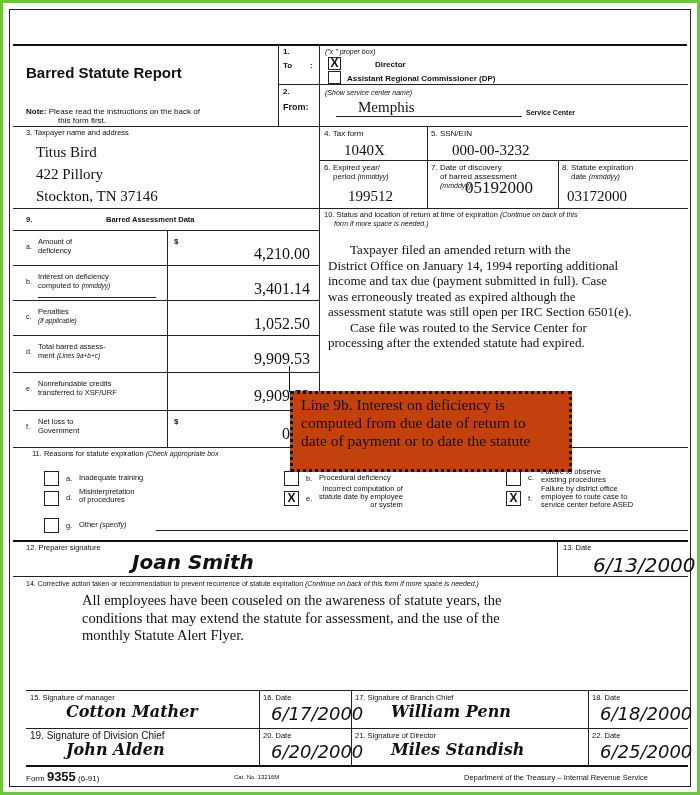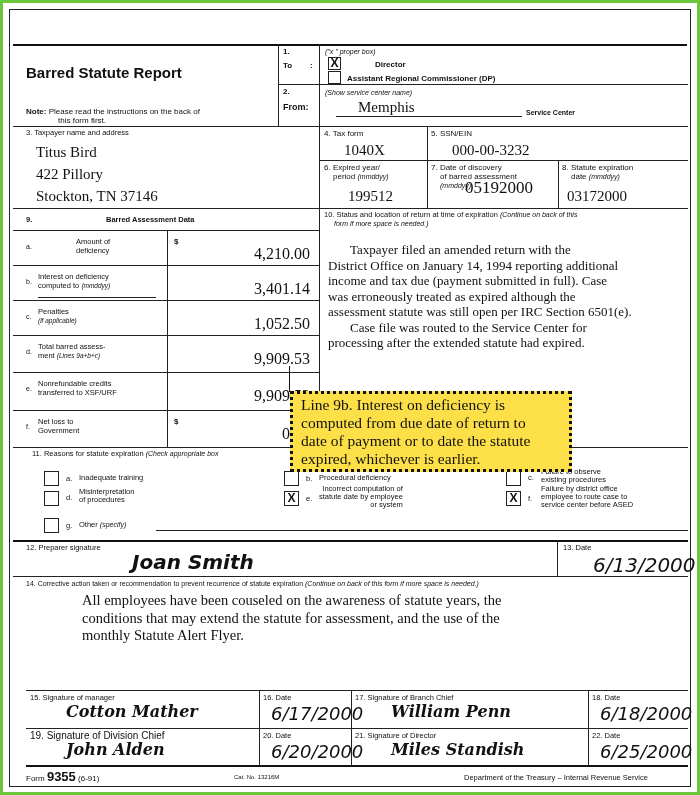--- a/index.html
+++ b/index.html
@@ -11,21 +11,21 @@
   .hl.thick { border-top:2px solid #111; }
   .vl { position:absolute; width:0; border-left:1px solid #222; }
   .lbl { font-size:8px; line-height:9px; }
   .lbl i { font-size:7px; }
   .serif { font-family:"Liberation Serif", serif; }
   .hand { font-family:"DejaVu Sans", sans-serif; font-style:italic; }
   .sig { font-family:"DejaVu Serif", serif; font-style:italic; font-weight:bold; }
   .chk { position:absolute; width:13px; height:13px; border:1px solid #222; background:#fff; font-size:12px; line-height:13px; text-align:center; font-weight:bold; }
   .amt { position:absolute; font-family:"Liberation Serif", serif; font-size:16px; }
   .dollar { position:absolute; font-size:8px; font-weight:bold; }
-  .note-box { position:absolute; left:280px; top:381px; width:282px; height:81px; border:3px dotted #111; background:#fde047; font-family:"Liberation Serif", serif; font-size:15.5px; line-height:18px; padding:2px 0 0 8px; box-sizing:border-box; }
+  .note-box { position:absolute; left:280px; top:381px; width:282px; height:81px; border:3px dotted #111; background:#c2410c; font-family:"Liberation Serif", serif; font-size:15.5px; line-height:18px; padding:2px 0 0 8px; box-sizing:border-box; }
   .date-hand { font-family:"DejaVu Sans", sans-serif; font-style:italic; font-size:20px; }
 </style>
 </head>
 <body>
 
 <div class="frame">
 <div class="inner">
 
   <div class="hl thick" style="left:3px;top:34px;width:674px;"></div>
 
@@ -97,21 +97,21 @@
 
   <div class="hl" style="left:3px;top:198px;width:675px;"></div>
 
   <div class="abs lbl" style="left:16px;top:205px;font-weight:bold;font-size:7.5px;">9.</div>
   <div class="abs lbl" style="left:96px;top:205px;font-weight:bold;font-size:7.5px;">Barred Assessment Data</div>
   <div class="hl" style="left:3px;top:220px;width:306px;"></div>
   <div class="vl" style="left:157px;top:220px;height:217px;"></div>
 
   <div id="barred-rows">
         <div class="abs lbl" style="left:16px;top:232px;font-size:7px;">a.</div>
-        <div class="abs lbl" style="left:28px;top:227px;font-size:7.5px;margin-left:38px;">
+        <div class="abs lbl" style="left:28px;top:227px;font-size:7.5px;">
             <span>Amount of</span><br>
             <span>deficiency</span>
             <i style="font-size:6.5px;"></i>
           </div>
         <div class="dollar" style="left:164px;top:227px;">$</div>
         <div class="amt" style="right:380px;top:235px;">4,210.00</div>
         <div class="hl" style="left:3px;top:255px;width:306px;"></div>
         <div class="abs lbl" style="left:16px;top:267px;font-size:7px;">b.</div>
         <div class="abs lbl" style="left:28px;top:262px;font-size:7.5px;">
             <span>Interest on deficiency</span><br>
@@ -233,21 +233,20 @@
             
             
           </div>
       </div>
   <div class="abs" style="left:146px;top:520px;width:532px;border-top:1px solid #222;"></div>
 
   <div class="note-box" id="note-box">
         <div>Line 9b.  Interest on deficiency is</div>
         <div>computed from due date of return to</div>
         <div>date of payment or to date the statute</div>
-        <div>expired, whichever is earlier.</div>
       </div>
   <div class="vl" style="left:279px;top:356px;height:26px;border-left:1.5px solid #111;"></div>
 
   <div class="hl thick" style="left:3px;top:530px;width:675px;"></div>
   <div class="abs lbl" style="left:16px;top:533px;font-size:7.5px;">12. Preparer signature</div>
   <div class="abs hand" style="left:122px;top:540px;font-size:20px;font-weight:bold;">Joan Smith</div>
   <div class="vl" style="left:547px;top:530px;height:36px;"></div>
   <div class="abs lbl" style="left:553px;top:533px;font-size:7.5px;">13. Date</div>
   <div class="abs date-hand" style="left:583px;top:543px;">6/13/2000</div>
 

